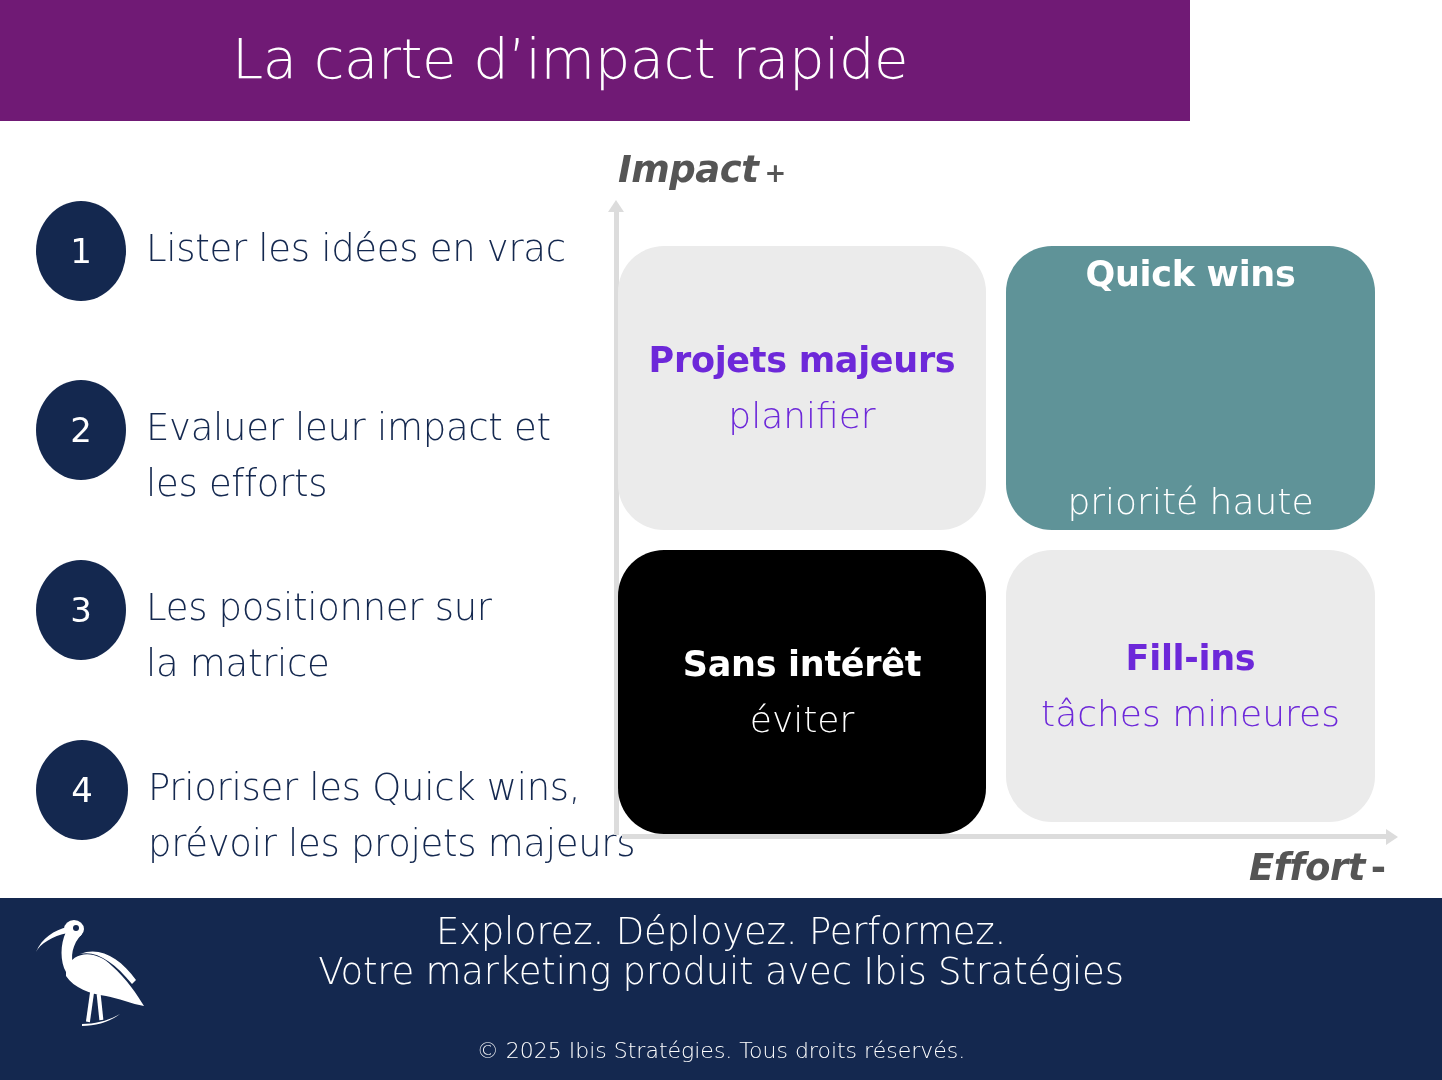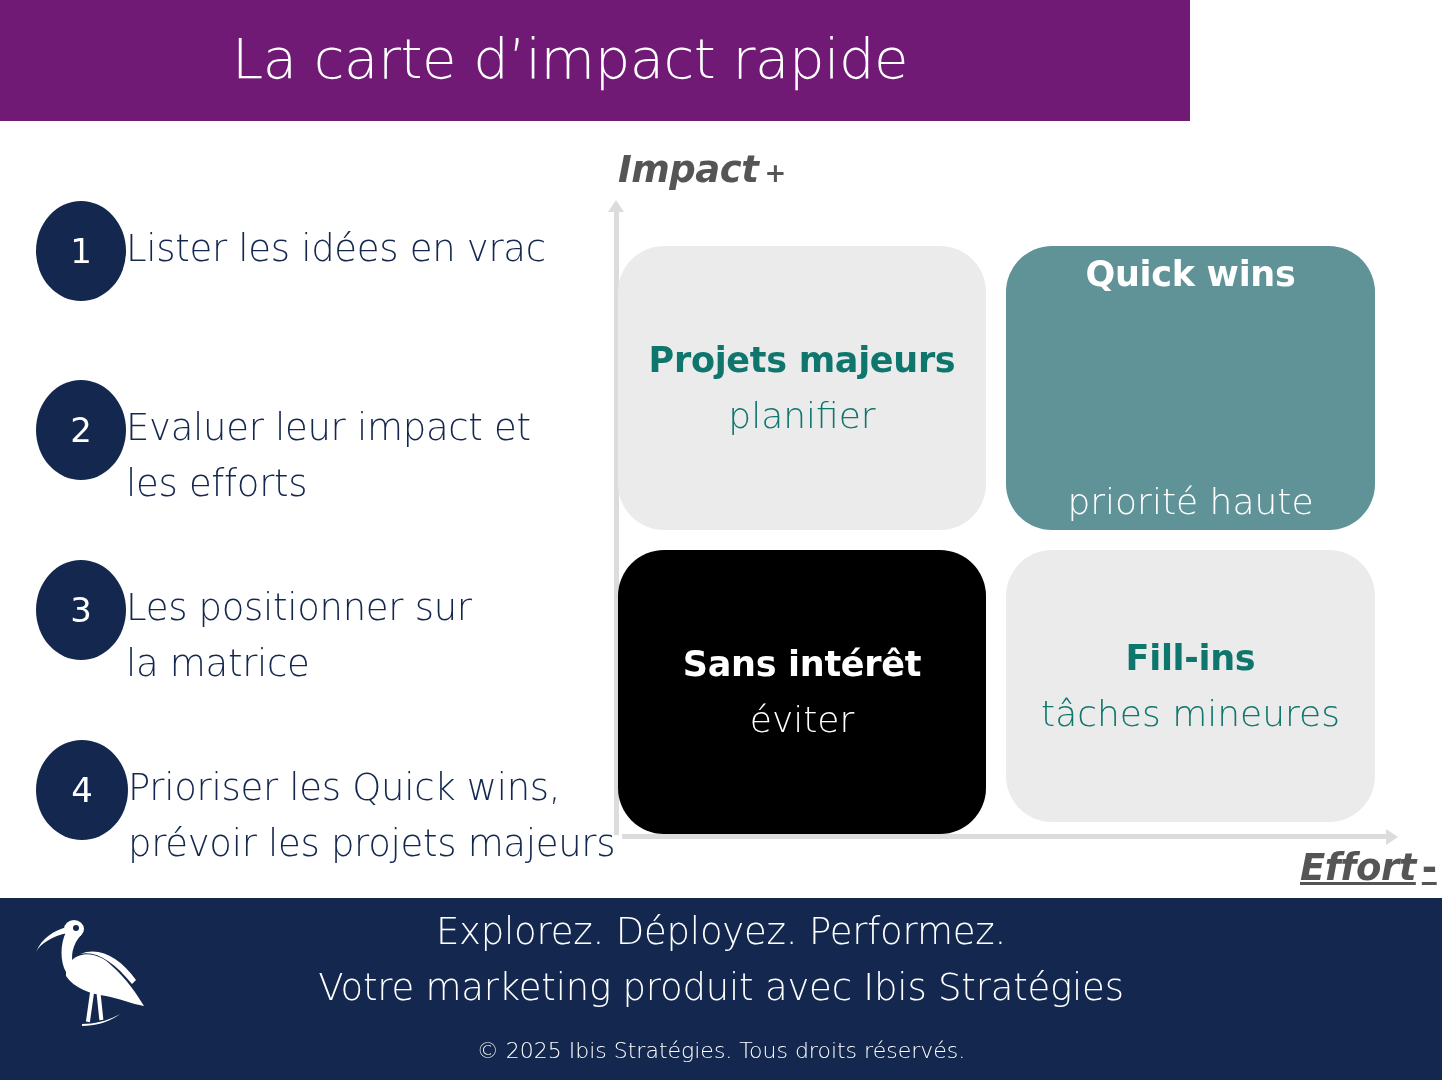--- a/index.html
+++ b/index.html
@@ -15,21 +15,21 @@
     margin-left: -50px; margin-top: -4px;
   }
 
   .step { position: absolute; left: 36px; display: flex; align-items: flex-start; }
   .step-circle {
     width: 90px; height: 100px; border-radius: 50%; background: #14284f;
     color: #ffffff; display: flex; align-items: center; justify-content: center;
     font-size: 34px; flex: none;
   }
   .step-text {
-    font-size: 37px; line-height: 56px; color: #14284f;
+    margin-left: 20px; font-size: 37px; line-height: 56px; color: #14284f;
     font-weight: 300; letter-spacing: -0.3px; white-space: nowrap;
   }
 
   .axis-label {
     position: absolute; font-style: italic; font-weight: bold; color: #555555;
     font-size: 37px; letter-spacing: -0.5px;
   }
   .axis-label .sign { font-size: 26px; font-style: normal; margin-left: 6px; }
 
   .y-axis { position: absolute; left: 614px; top: 210px; width: 5px; height: 625px; background: #dcdcdc; }
@@ -38,33 +38,33 @@
   .x-axis { position: absolute; left: 622px; top: 834px; width: 766px; height: 5px; background: #dcdcdc; }
   .x-arrow { position: absolute; left: 1386px; top: 829px; width: 0; height: 0;
     border-top: 8px solid transparent; border-bottom: 8px solid transparent; border-left: 12px solid #dcdcdc; }
 
   .quad {
     position: absolute; border-radius: 46px; display: flex; flex-direction: column;
     align-items: center; justify-content: center; text-align: center;
   }
   .quad-title { font-size: 35px; font-weight: bold; line-height: 56px; letter-spacing: -0.3px; }
   .quad-sub { font-size: 36px; font-weight: 300; line-height: 56px; }
-  .q-gray { background: #ebebeb; color: #0f766e; }
+  .q-gray { background: #ebebeb; color: #6d28d9; }
   .q-teal { background: #5f9398; color: #ffffff; }
   .q-red  { background: #000000; color: #ffffff; }
 
   .footer {
     position: absolute; left: 0; top: 898px; width: 1442px; height: 182px; background: #14284f;
   }
   .footer-line1, .footer-line2 {
     position: absolute; left: 0; width: 1442px; text-align: center; color: #ffffff;
     font-size: 37px; font-weight: 300; letter-spacing: -0.2px;
   }
   .footer-line1 { top: 12px; }
-  .footer-line2 { top: 68px; }
+  .footer-line2 { top: 52px; }
   .footer-copy {
     position: absolute; left: 0; top: 140px; width: 1442px; text-align: center;
     color: #ffffff; font-size: 22px; font-weight: 300;
   }
   .logo { position: absolute; left: 34px; top: 16px; width: 115px; height: 115px; }
 </style>
 </head>
 <body>
 
 <div class="header">
@@ -102,21 +102,21 @@
   </div>
 </div>
 
 <div class="axis-label" style="left:618px; top:148px;">
   <span>Impact</span><span class="sign">+</span>
 </div>
 <div class="y-arrow"></div>
 <div class="y-axis"></div>
 <div class="x-axis"></div>
 <div class="x-arrow"></div>
-<div class="axis-label" style="left:1300px; top:846px;text-decoration:underline;">
+<div class="axis-label" style="left:1249px; top:846px;">
   <span>Effort</span><span class="sign" style="font-size:37px;">-</span>
 </div>
 
 <div class="quad q-gray" style="left:618px; top:246px; width:368px; height:284px;">
   <div class="quad-title">Projets majeurs</div>
   <div class="quad-sub">planifier</div>
 </div>
 <div class="quad q-teal" style="left:1006px; top:246px; width:369px; height:284px;justify-content:space-between;">
   <div class="quad-title">Quick wins</div>
   <div class="quad-sub">priorité haute</div>

